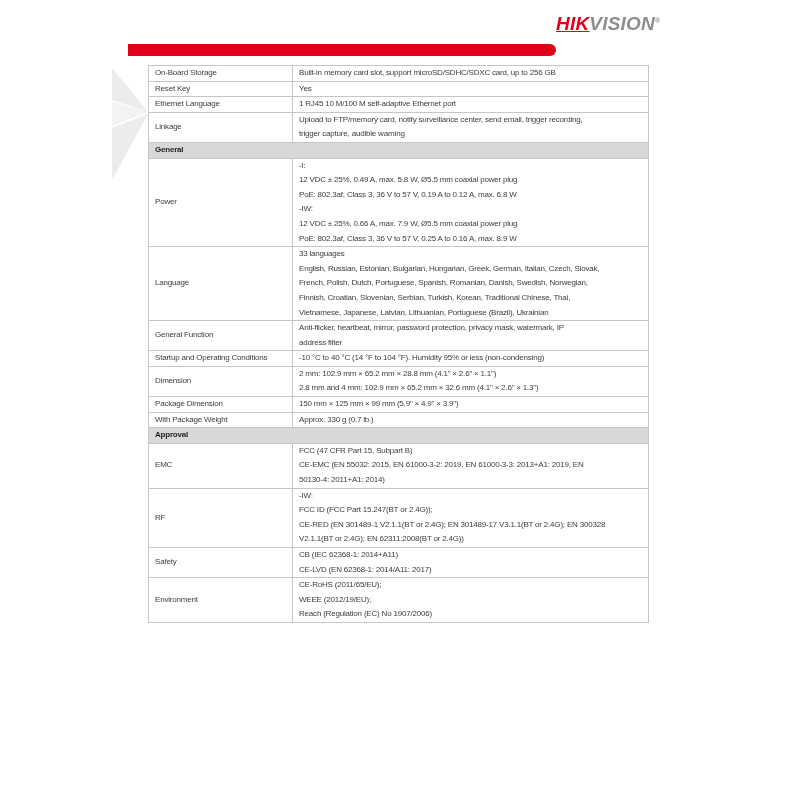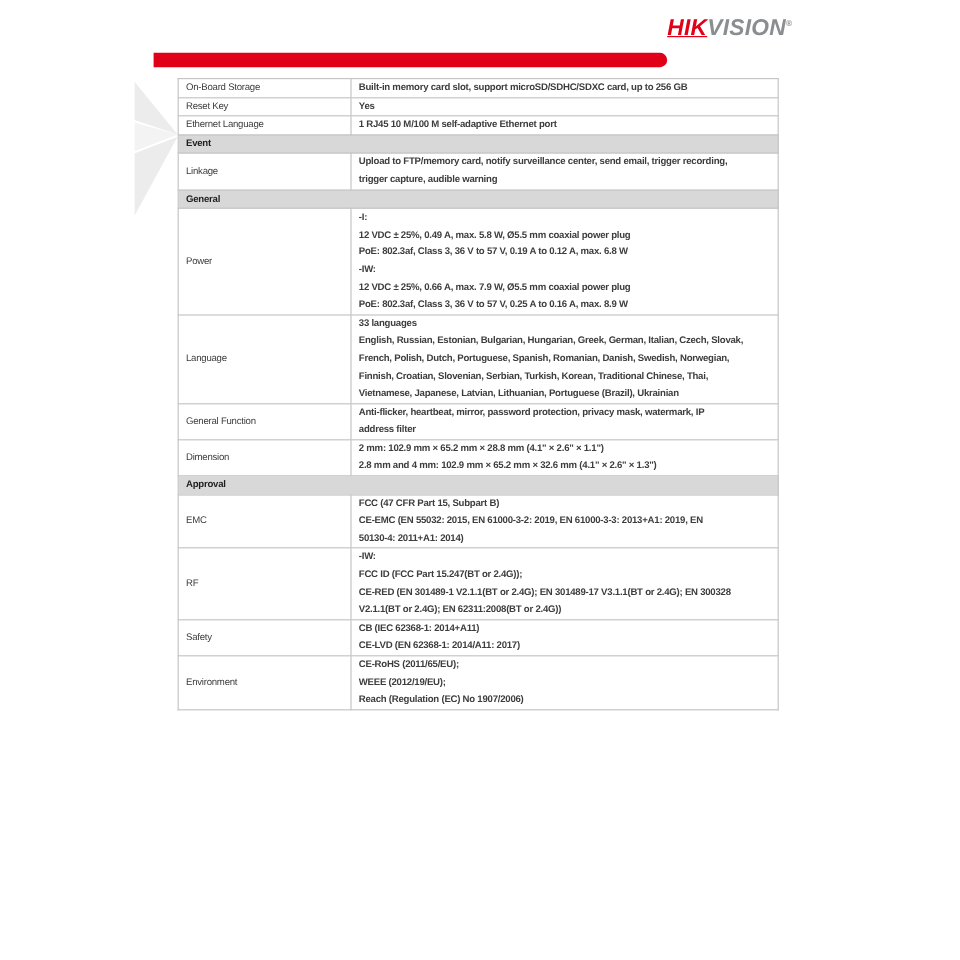--- a/index.html
+++ b/index.html
@@ -45,21 +45,21 @@
     font-size:8px; letter-spacing:-0.2px; color:var(--text-color);
   }
   col.c1 { width:144px; }
   col.c2 { width:356px; }
   td {
     border:1px solid var(--border-gray);
     vertical-align:middle;
     line-height:14.6px;
   }
   td.label   { padding:0 20px 0 6px; }
-  td.value   { padding:0 2px 0 6px; white-space:pre-line;font-weight:bold; }
+  td.value   { padding:0 2px 0 6px; white-space:pre-line; }
   td.section {
     padding:0 2px 0 6px;
     background:var(--header-bg);
     font-weight:bold; color:#1f1f1f;
   }
 </style>
 </head>
 <body style="--brand-red: #e00018; --logo-gray: #8b8e90; --header-bg: #d8d8d8; --border-gray: #c6c6c6; --text-color: #3d3d3d;">
 
 <div class="page">
@@ -91,23 +91,20 @@
   <tr>
     <td class="label">Reset Key</td>
     <td class="value">Yes</td>
   </tr>
 
   <tr>
     <td class="label">Ethernet Language</td>
     <td class="value">1 RJ45 10 M/100 M self-adaptive Ethernet port</td>
   </tr>
 
-  <tr>
-    <td class="section" colspan="2">Event</td>
-  </tr>
 
 
 
   <tr>
     <td class="label">Linkage</td>
     <td class="value">Upload to FTP/memory card, notify surveillance center, send email, trigger recording,
 trigger capture, audible warning</td>
   </tr>
 
   <tr>
@@ -133,29 +130,41 @@
 Vietnamese, Japanese, Latvian, Lithuanian, Portuguese (Brazil), Ukrainian</td>
   </tr>
 
   <tr>
     <td class="label">General Function</td>
     <td class="value">Anti-flicker, heartbeat, mirror, password protection, privacy mask, watermark, IP
 address filter</td>
   </tr>
 
 
+  <tr>
+    <td class="label">Startup and Operating Conditions</td>
+    <td class="value">-10 °C to 40 °C (14 °F to 104 °F). Humidity 95% or less (non-condensing)</td>
+  </tr>
 
   <tr>
     <td class="label">Dimension</td>
     <td class="value">2 mm: 102.9 mm × 65.2 mm × 28.8 mm (4.1" × 2.6" × 1.1")
 2.8 mm and 4 mm: 102.9 mm × 65.2 mm × 32.6 mm (4.1" × 2.6" × 1.3")</td>
   </tr>
 
+  <tr>
+    <td class="label">Package Dimension</td>
+    <td class="value">150 mm × 125 mm × 99 mm (5.9" × 4.9" × 3.9")</td>
+  </tr>
 
 
+  <tr>
+    <td class="label">With Package Weight</td>
+    <td class="value">Approx. 330 g (0.7 lb.)</td>
+  </tr>
 
   <tr>
     <td class="section" colspan="2">Approval</td>
   </tr>
 
   <tr>
     <td class="label">EMC</td>
     <td class="value">FCC (47 CFR Part 15, Subpart B)
 CE-EMC (EN 55032: 2015, EN 61000-3-2: 2019, EN 61000-3-3: 2013+A1: 2019, EN
 50130-4: 2011+A1: 2014)</td>

